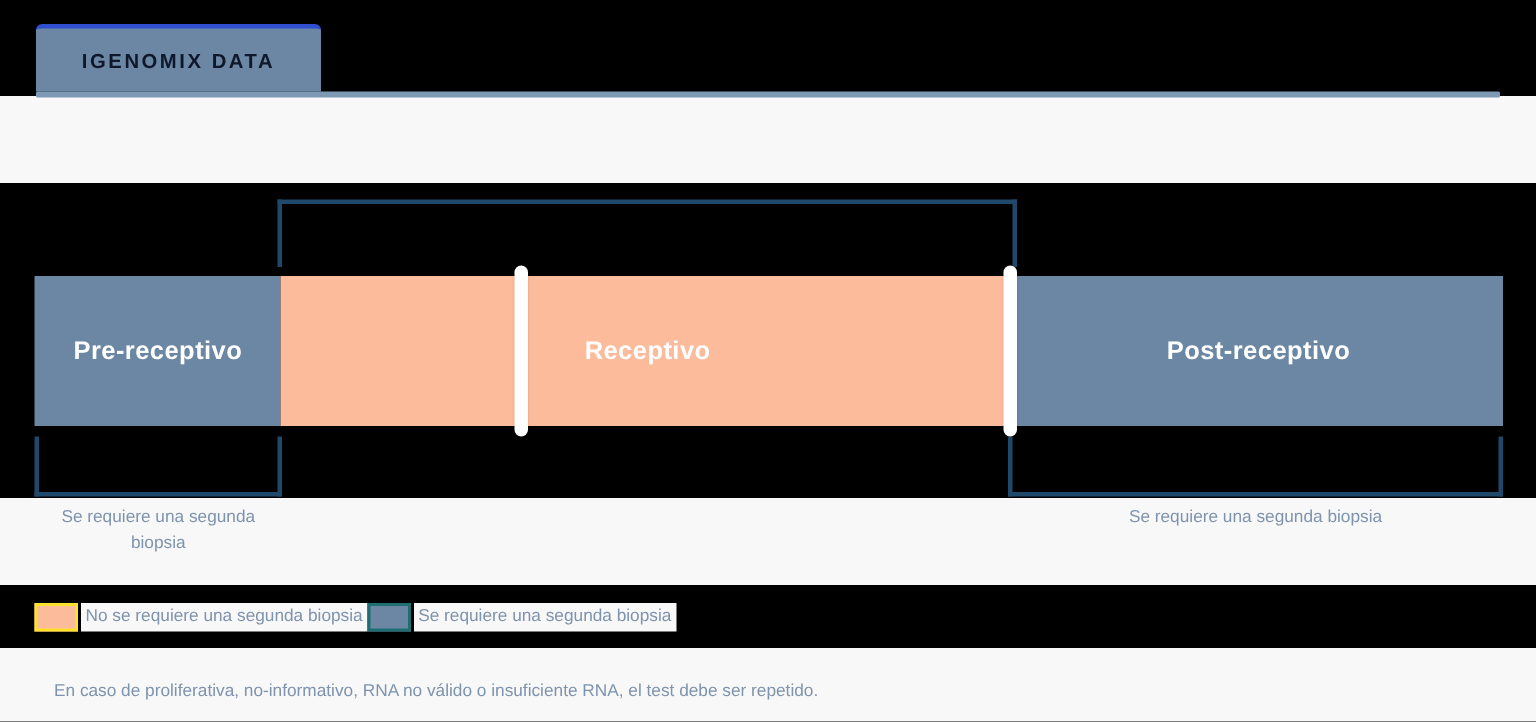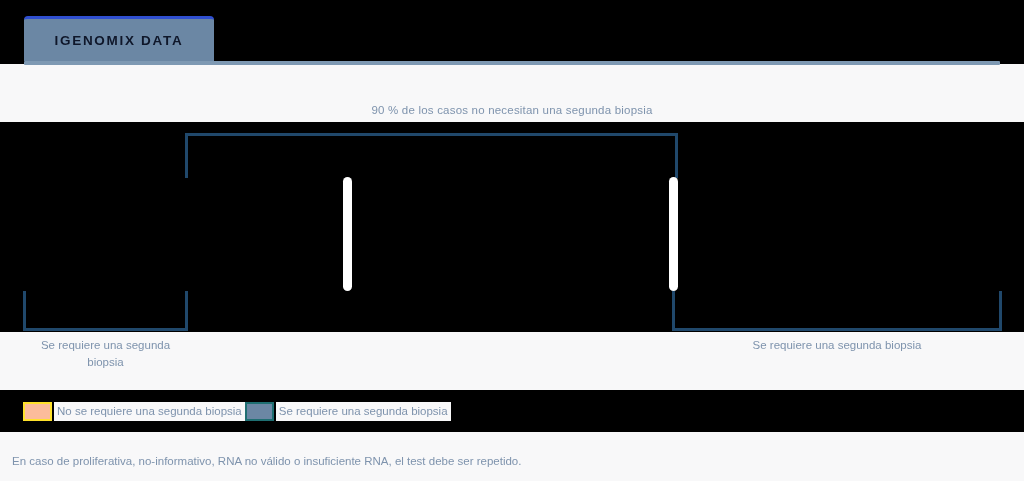--- a/index.html
+++ b/index.html
@@ -183,45 +183,55 @@
     font-size: 11.5px;
     line-height: 19px;
     padding: 0 3px;
     margin-left: 2px;
     white-space: nowrap;
   }
 
   
   .footnote {
     position: absolute;
-    left: 12px;
+    left: 36px;
     top: 455px;
     color: #7e93ad;
     font-size: 11.5px;
     white-space: nowrap;
   }
 </style>
 </head>
 <body>
 
 <div id="root">
 
   <div class="band band-1"></div>
   <div class="band band-2"></div>
   <div class="band band-3"></div>
 
   <div class="tab">
     <span class="tab-label">IGENOMIX DATA</span>
   </div>
   <div class="tab-underline"></div>
 
-  <div class="top-caption">90 % de los casos no necesitan una segunda biopsia</div>
 
   <div class="bracket-top"></div>
 
+  <div class="bar">
+    <div class="seg" style="width:16.8%; background:#6b87a4;">
+      <span class="seg-label">Pre-receptivo</span>
+    </div>
+    <div class="seg" style="width:49.9%; background:#fcbc9b;">
+      <span class="seg-label">Receptivo</span>
+    </div>
+    <div class="seg" style="width:33.3%; background:#6b87a4;">
+      <span class="seg-label">Post-receptivo</span>
+    </div>
+  </div>
 
   <div class="divider divider-1"></div>
   <div class="divider divider-2"></div>
 
   <div class="bracket-bot bracket-bot-left"></div>
   <div class="bracket-bot bracket-bot-right"></div>
 
   <div class="bot-caption bot-caption-left">Se requiere una segunda biopsia</div>
   <div class="bot-caption bot-caption-right">Se requiere una segunda biopsia</div>
 

